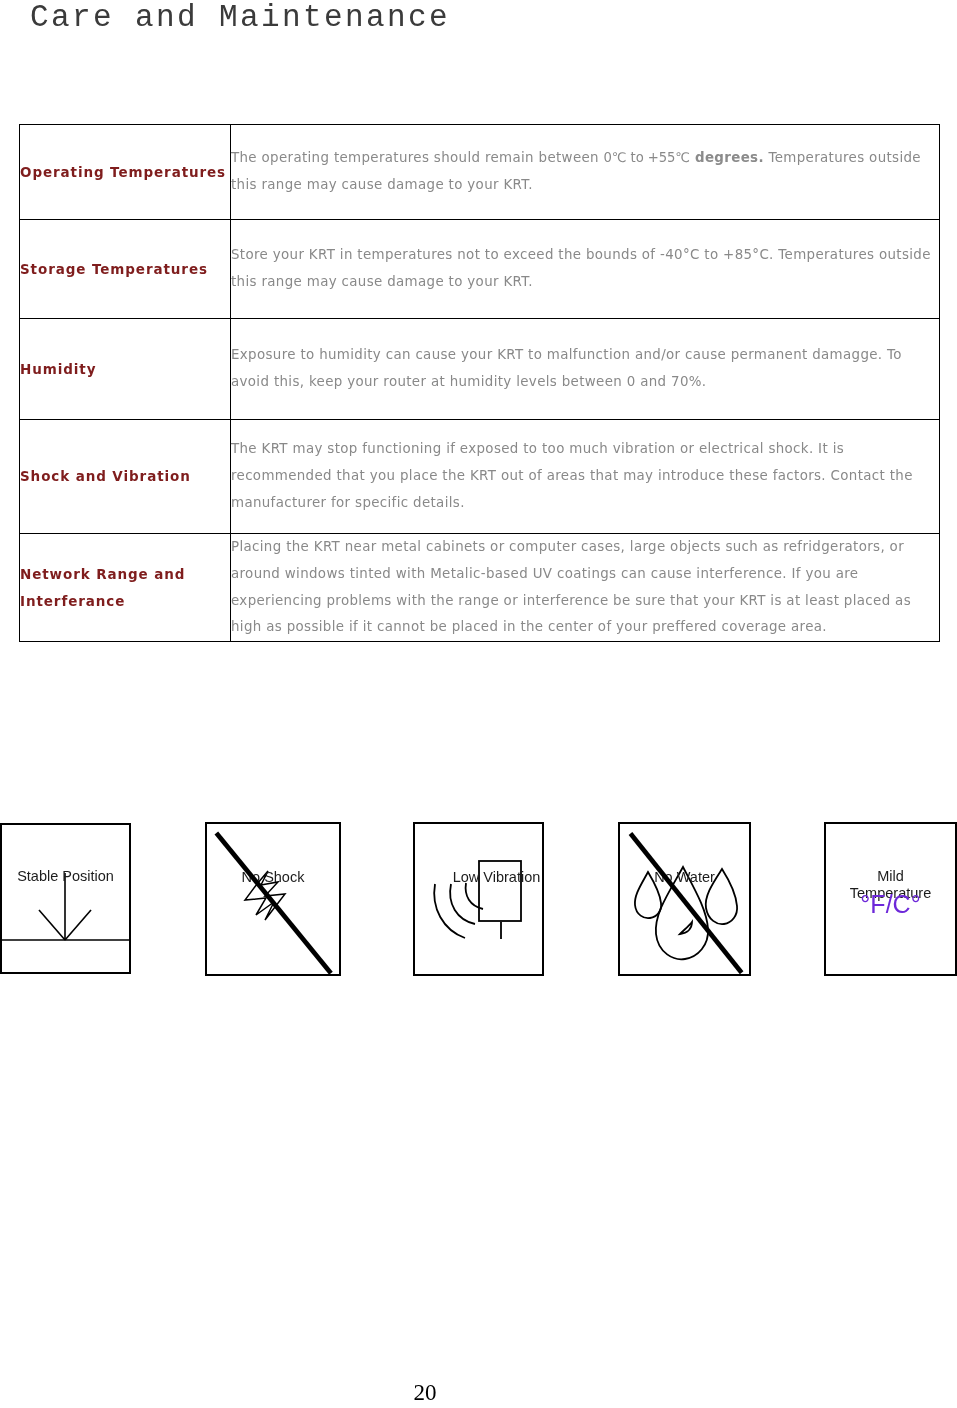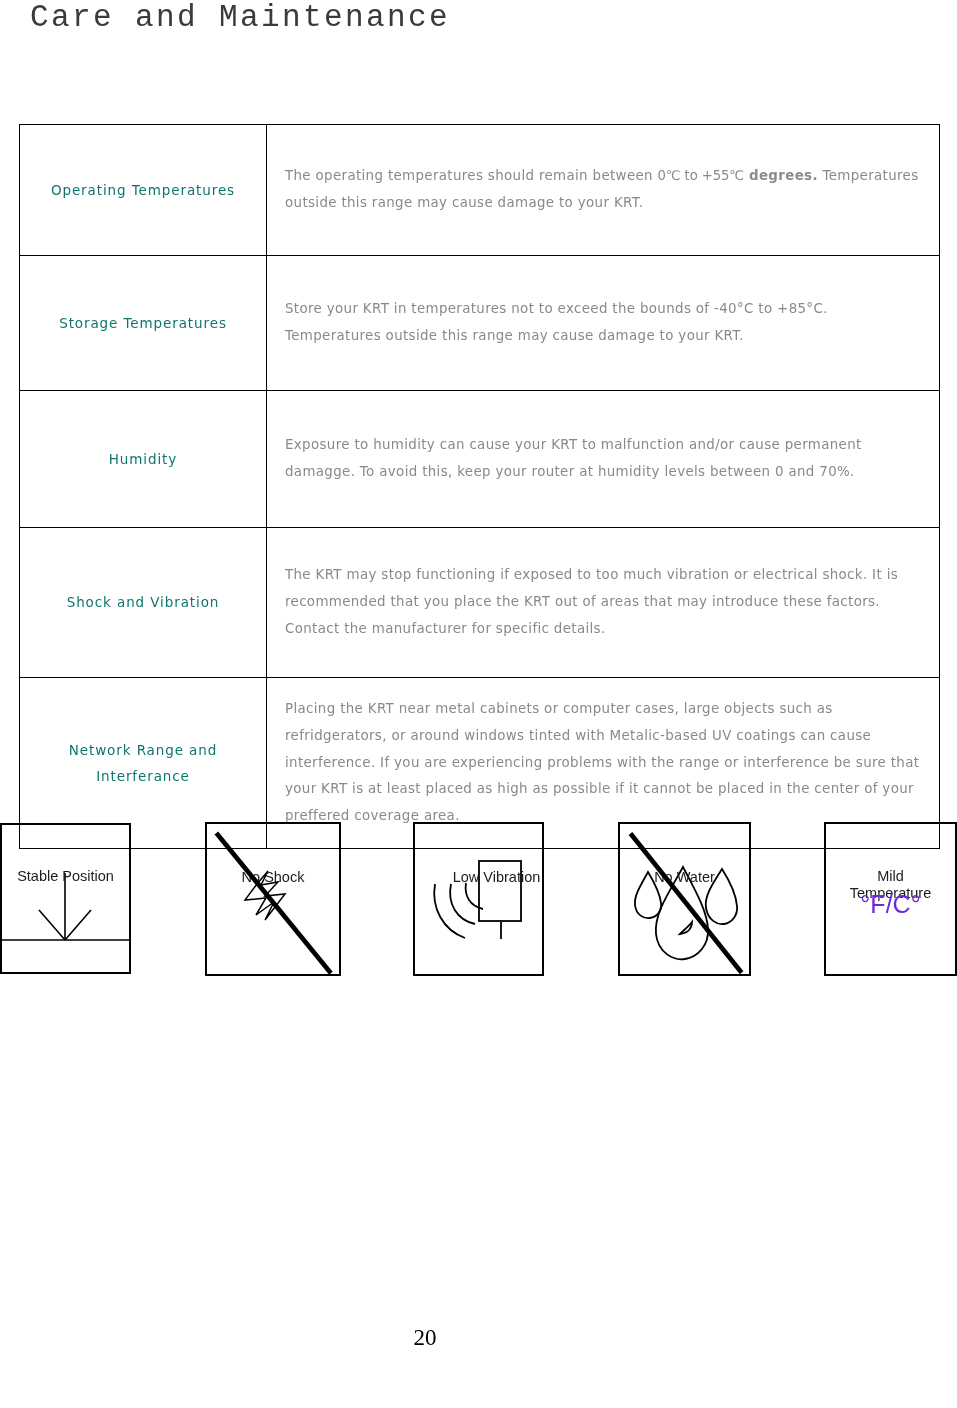--- a/index.html
+++ b/index.html
@@ -33,29 +33,28 @@
     position: absolute;
     left: 19px;
     top: 124px;
     width: 921px;
     border-collapse: collapse;
     table-layout: fixed;
   }
   #care-table td {
     border: 1px solid #000;
     vertical-align: middle;
-    padding: 18px;
+    padding: 0;
   }
   td.row-label {
     width: 210px;
-    text-align: center;
     font-size: 13.5px;
-    font-weight: normal;
+    font-weight: bold;
     letter-spacing: 0.9px;
-    color: #0f766e;
+    color: #7f1d1d;
     line-height: 1.95;
     padding: 4px 6px;
   }
   td.row-body {
     font-size: 13.4px;
     letter-spacing: 0.35px;
     color: #898989;
     line-height: 2.0;
     padding: 6px 14px 6px 27px;
   }
@@ -116,21 +115,21 @@
     font-size: 25px;
     color: #6d28d9;
     letter-spacing: 0px;
     z-index: 3;
   }
 
   
   #page-number {
     position: absolute;
     left: 0;
-    top: 1325px;
+    top: 1380px;
     width: 850px;
     text-align: center;
     font-family: "Liberation Serif", serif;
     font-size: 23px;
     color: #000;
   }
 </style>
 </head>
 <body>
 

